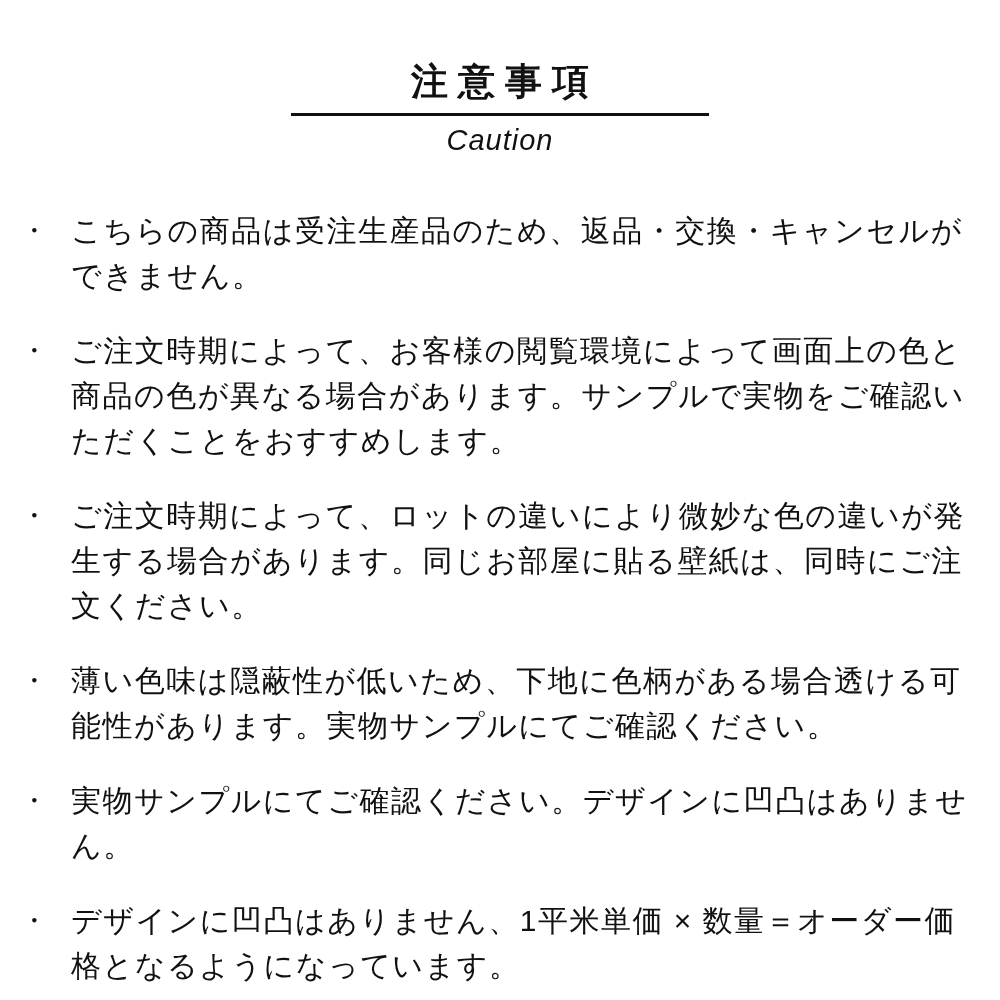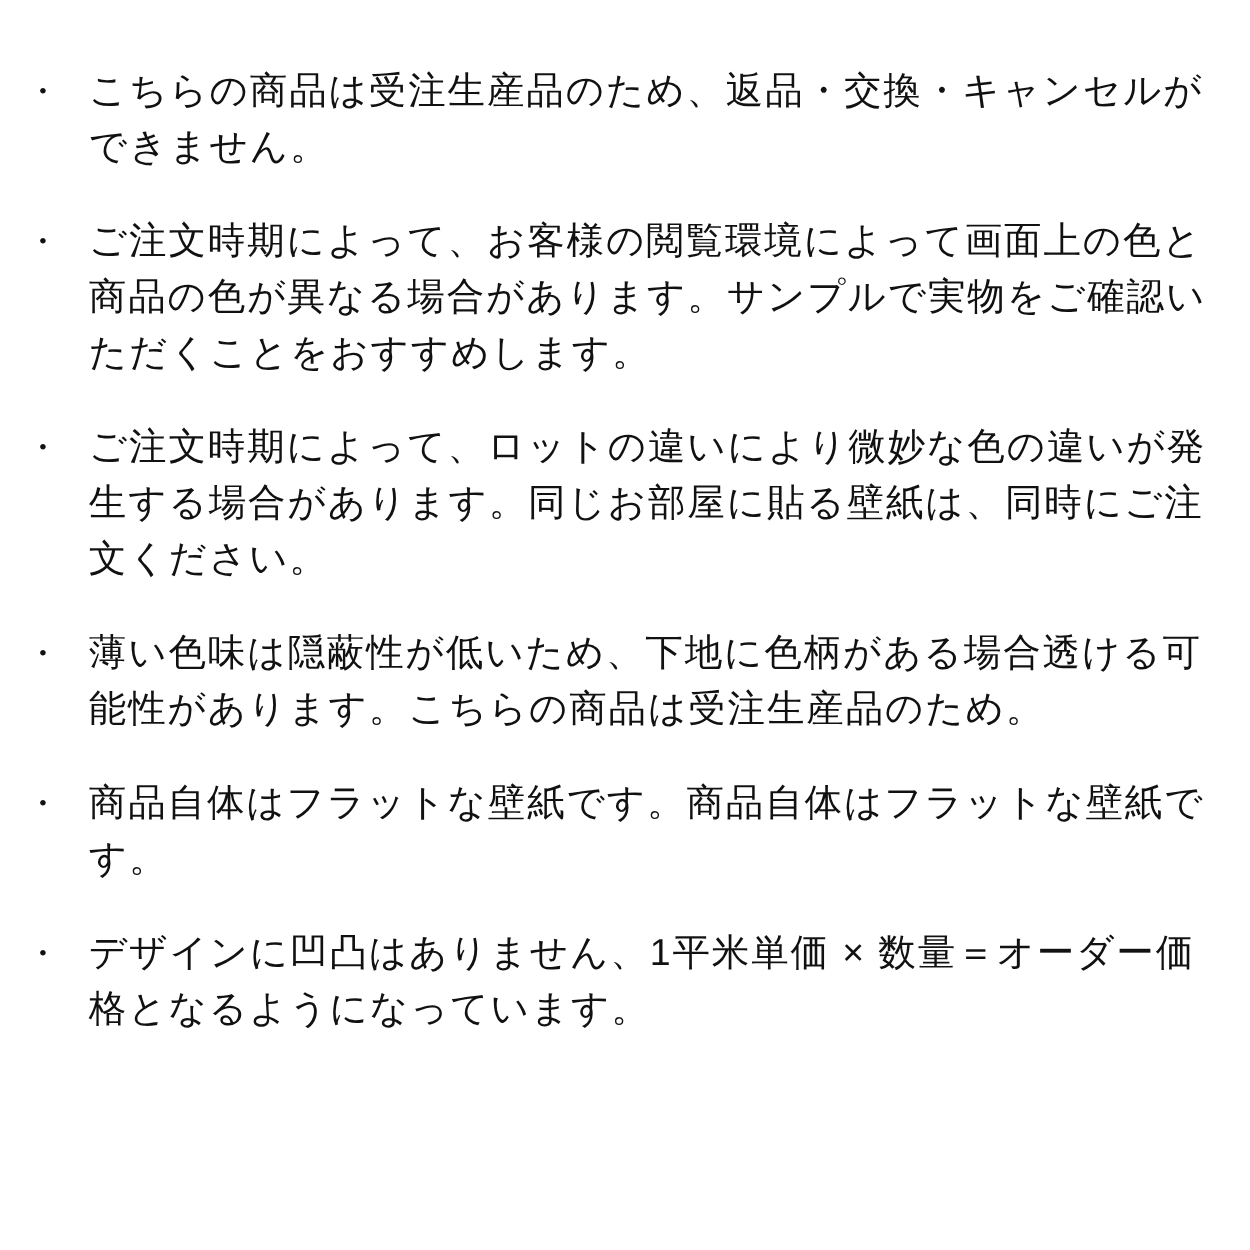--- a/index.html
+++ b/index.html
@@ -81,46 +81,51 @@
     line-break: strict;
     overflow-wrap: break-word;
     margin-left: 16px;
   }
 </style>
 </head>
 <body>
 
 <div class="page">
 
+  <div class="header">
+    <div class="title">注意事項</div>
+    <div class="rule"></div>
+    <div class="subtitle">Caution</div>
+  </div>
 
   <div class="caution-list">
 
     <div class="caution-item">
       <span class="bullet">・</span>
       <p class="item-text">こちらの商品は受注生産品のため、返品・交換・キャンセルができません。</p>
     </div>
 
     <div class="caution-item">
       <span class="bullet">・</span>
       <p class="item-text">ご注文時期によって、お客様の閲覧環境によって画面上の色と商品の色が異なる場合があります。サンプルで実物をご確認いただくことをおすすめします。</p>
     </div>
 
     <div class="caution-item">
       <span class="bullet">・</span>
       <p class="item-text">ご注文時期によって、ロットの違いにより微妙な色の違いが発生する場合があります。同じお部屋に貼る壁紙は、同時にご注文ください。</p>
     </div>
 
     <div class="caution-item">
       <span class="bullet">・</span>
-      <p class="item-text">薄い色味は隠蔽性が低いため、下地に色柄がある場合透ける可能性があります。こちらの商品は受注生産品のため。</p>
+      <p class="item-text">薄い色味は隠蔽性が低いため、下地に色柄がある場合透ける可能性があります。実物サンプルにてご確認ください。</p>
     </div>
 
     <div class="caution-item">
       <span class="bullet">・</span>
-      <p class="item-text">商品自体はフラットな壁紙です。商品自体はフラットな壁紙です。</p>
+      <p class="item-text">実物サンプルにてご確認ください。デザインに凹凸はありません。</p>
     </div>
 
     <div class="caution-item">
       <span class="bullet">・</span>
       <p class="item-text">デザインに凹凸はありません、1平米単価 × 数量＝オーダー価格となるようになっています。</p>
     </div>
 
   </div>
 
 </div>

